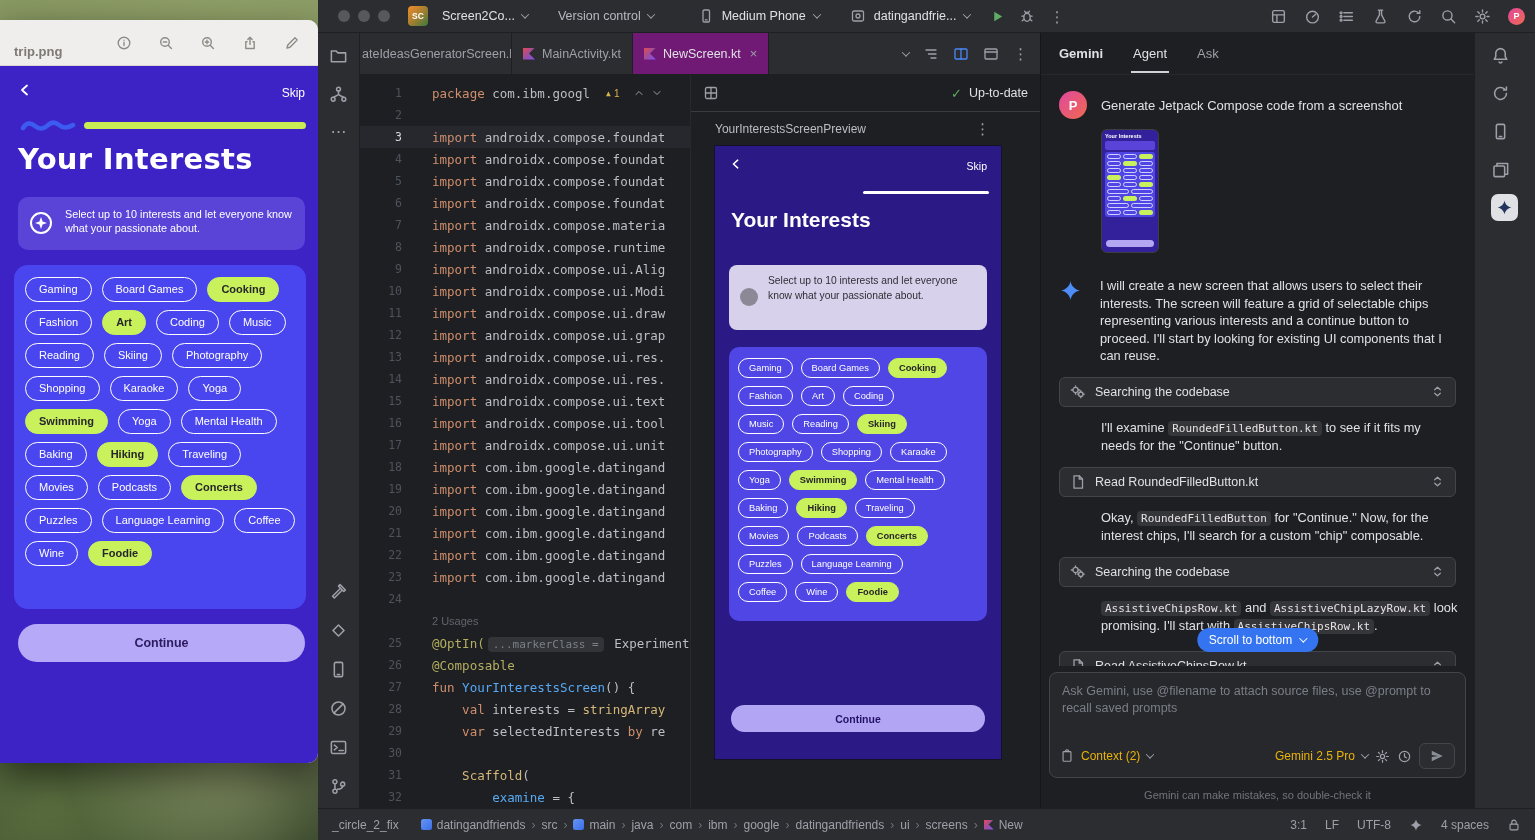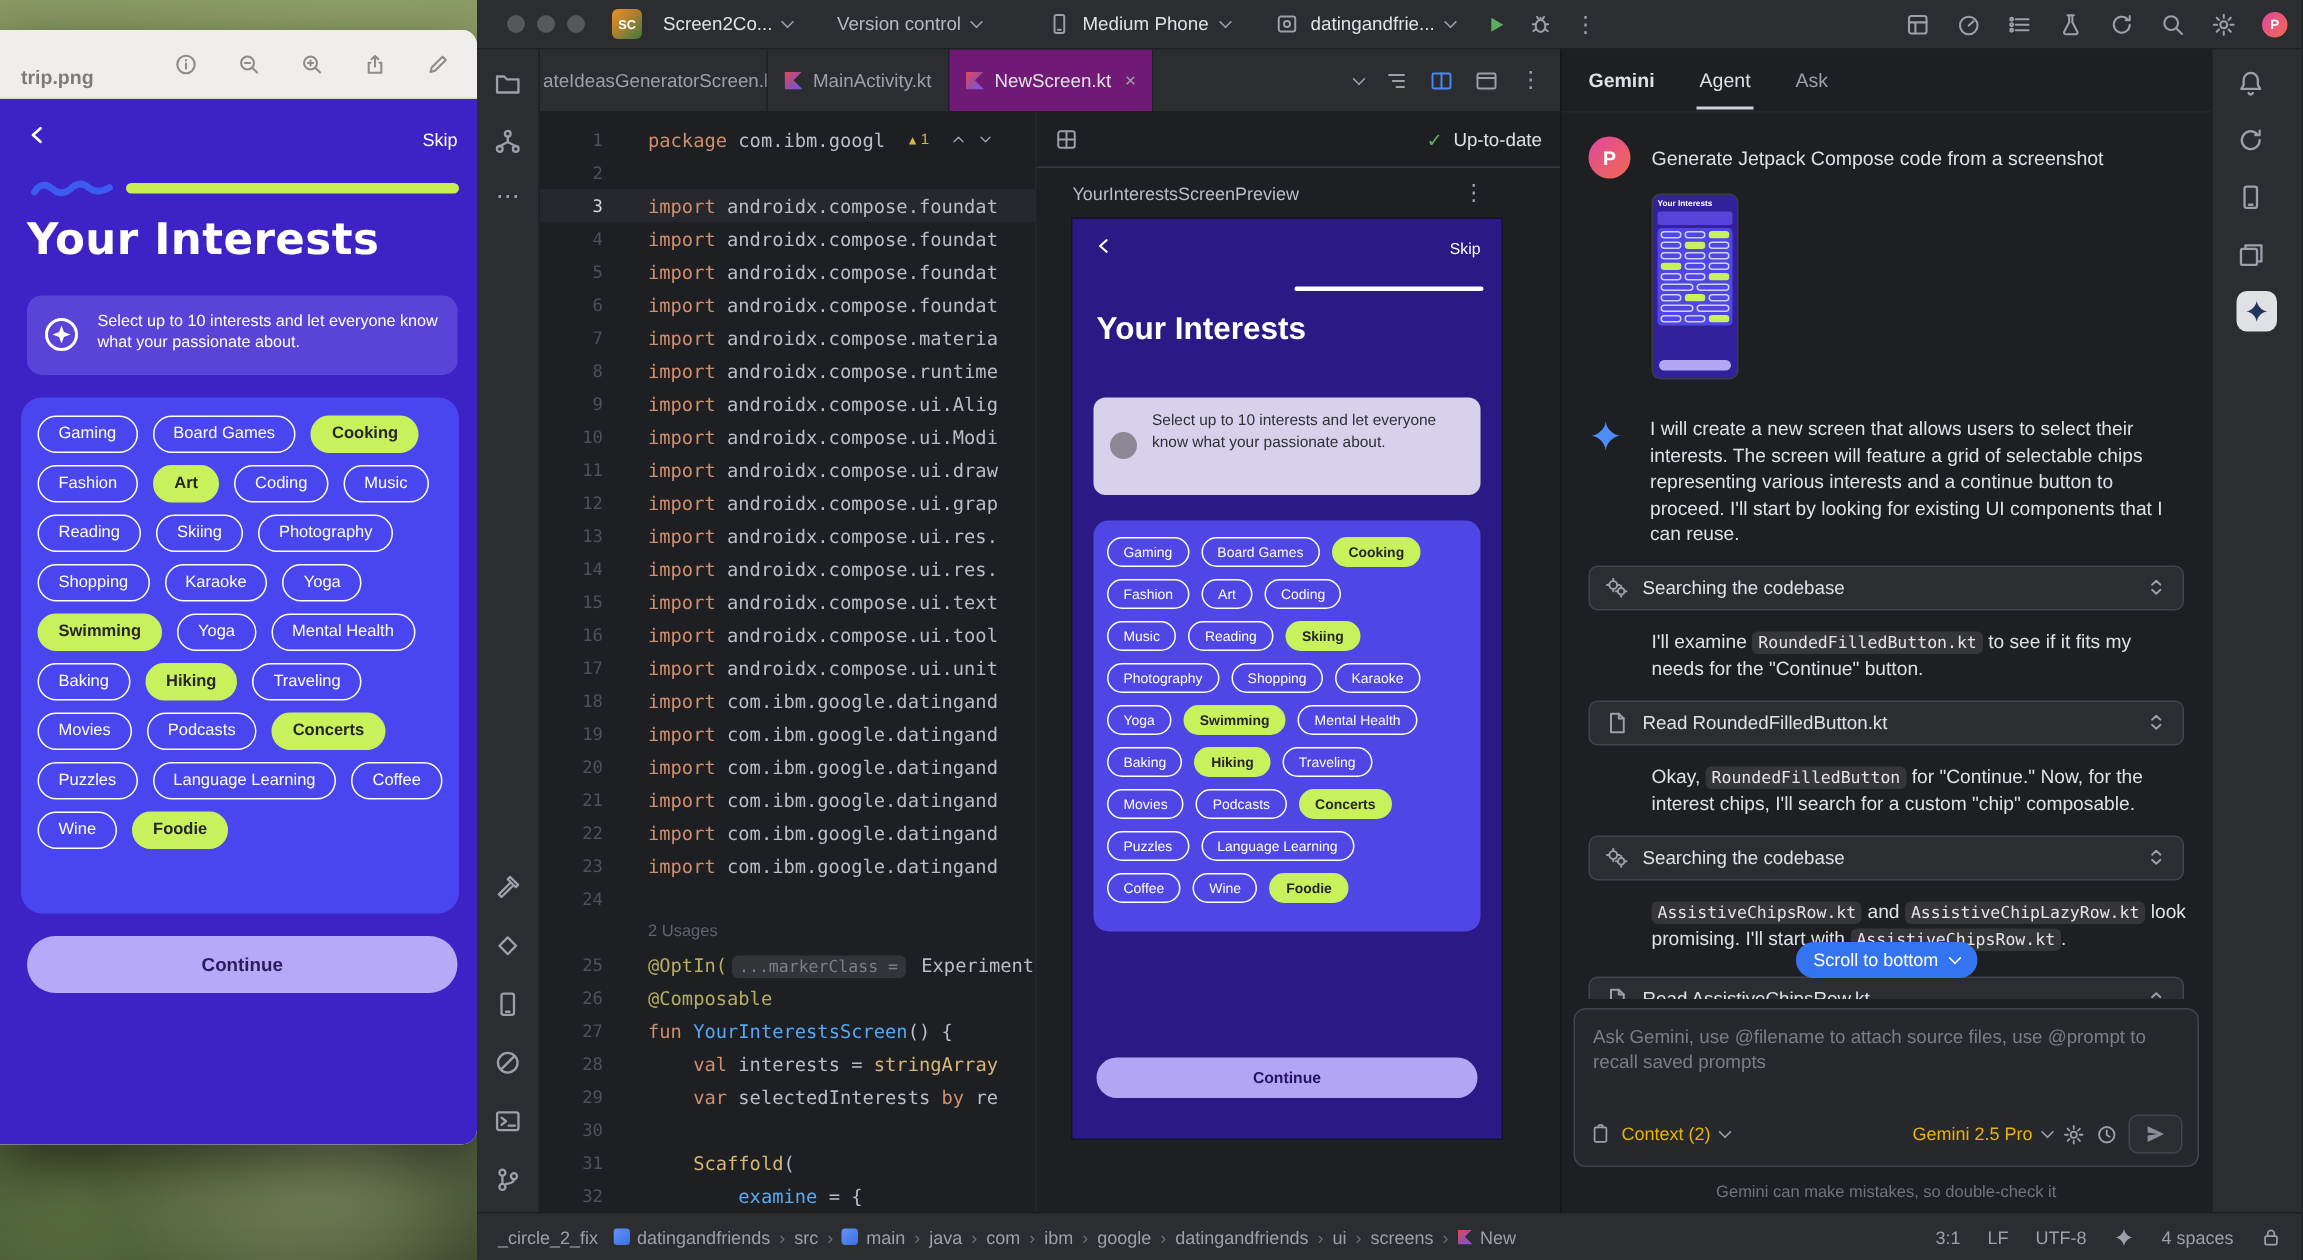--- a/index.html
+++ b/index.html
@@ -168,21 +168,21 @@
   .gm-inputbox { position:relative; flex:none; margin:6px 8px 4px; height:106px; border:1px solid #43454a; border-radius:8px; background:#26282c; }
   .gm-placeholder { padding:10px 12px; width:396px; color:#7a7e87; font-size:12.5px; line-height:17px; }
   .gm-controls { position:absolute; left:10px; right:10px; bottom:8px; display:flex; align-items:center; gap:7px; color:#eab308; font-size:12px; }
   .gm-spacer { flex:1; }
   .gm-send { width:36px; height:26px; border:1px solid #43454a; border-radius:6px; display:flex; align-items:center; justify-content:center; background:#2b2d30; }
   .gm-footer { flex:none; height:26px; display:flex; align-items:center; justify-content:center; color:#70747b; font-size:11px; }
 
   
   .statusbar { height:32px; flex:none; display:flex; align-items:center; background:#2b2d30; border-top:1px solid #1e1f22;
     padding:0 14px; color:#9da0a8; font-size:12px; gap:8px;justify-content:space-between; }
-  .bc { display:flex; align-items:center; gap:6px; margin-left:2px; overflow:hidden; white-space:nowrap; }
+  .bc { display:flex; align-items:center; gap:6px; margin-left:14px; overflow:hidden; white-space:nowrap; }
   .bc-sep { color:#6e7177; }
   .bc-item { display:flex; align-items:center; gap:5px; }
   .bc-mod { width:11px; height:11px; border-radius:2.5px; background:linear-gradient(135deg,#6694f2,#3a6fe8); display:inline-block; }
   .sb-right { margin-left:auto; display:flex; align-items:center; gap:18px; }
 </style>
 </head>
 <body>
 
 <div class="screen">
 

